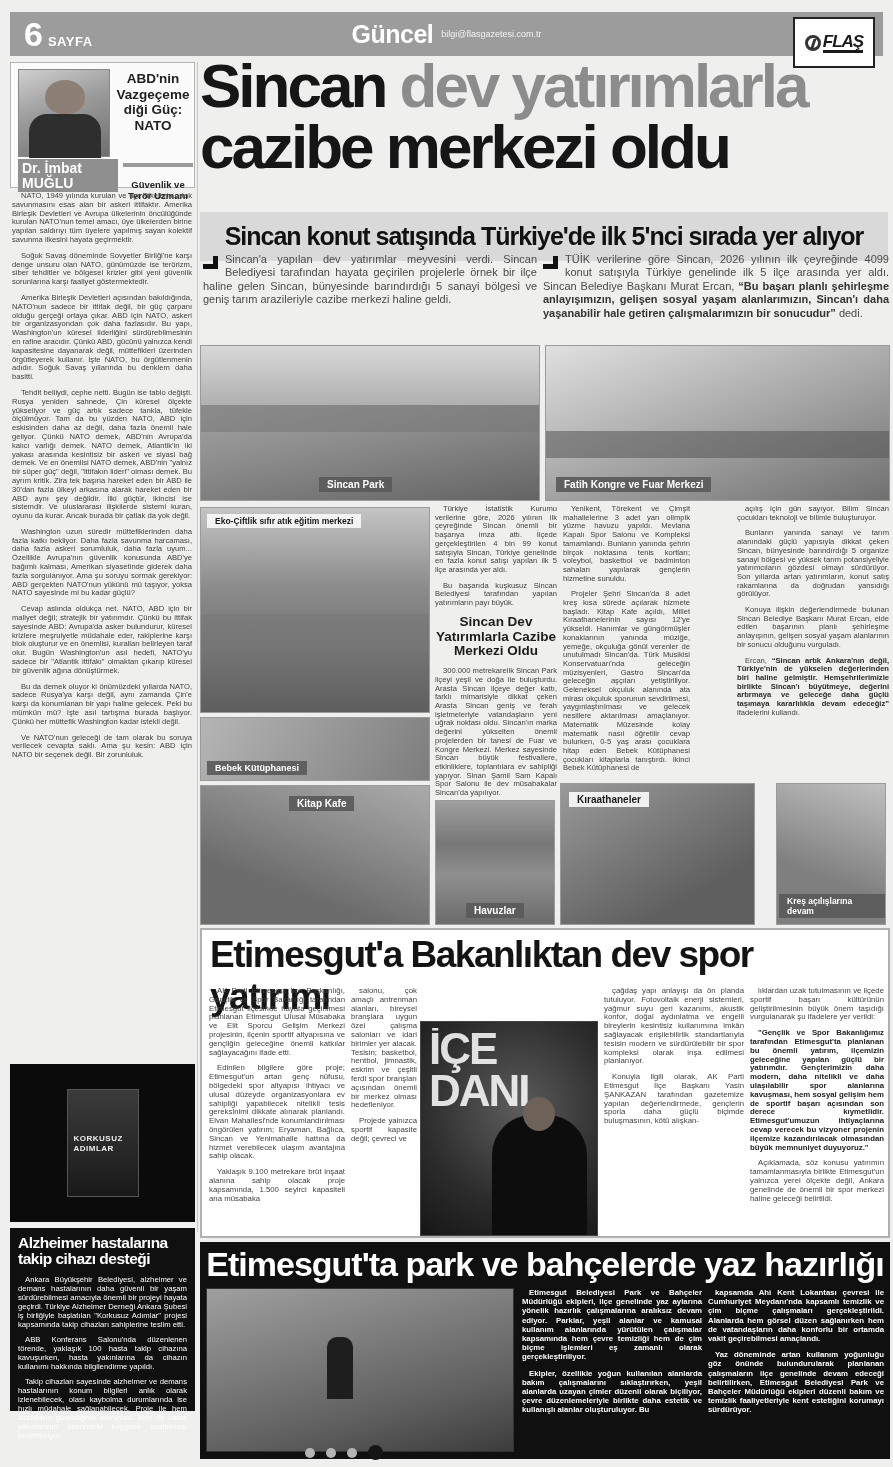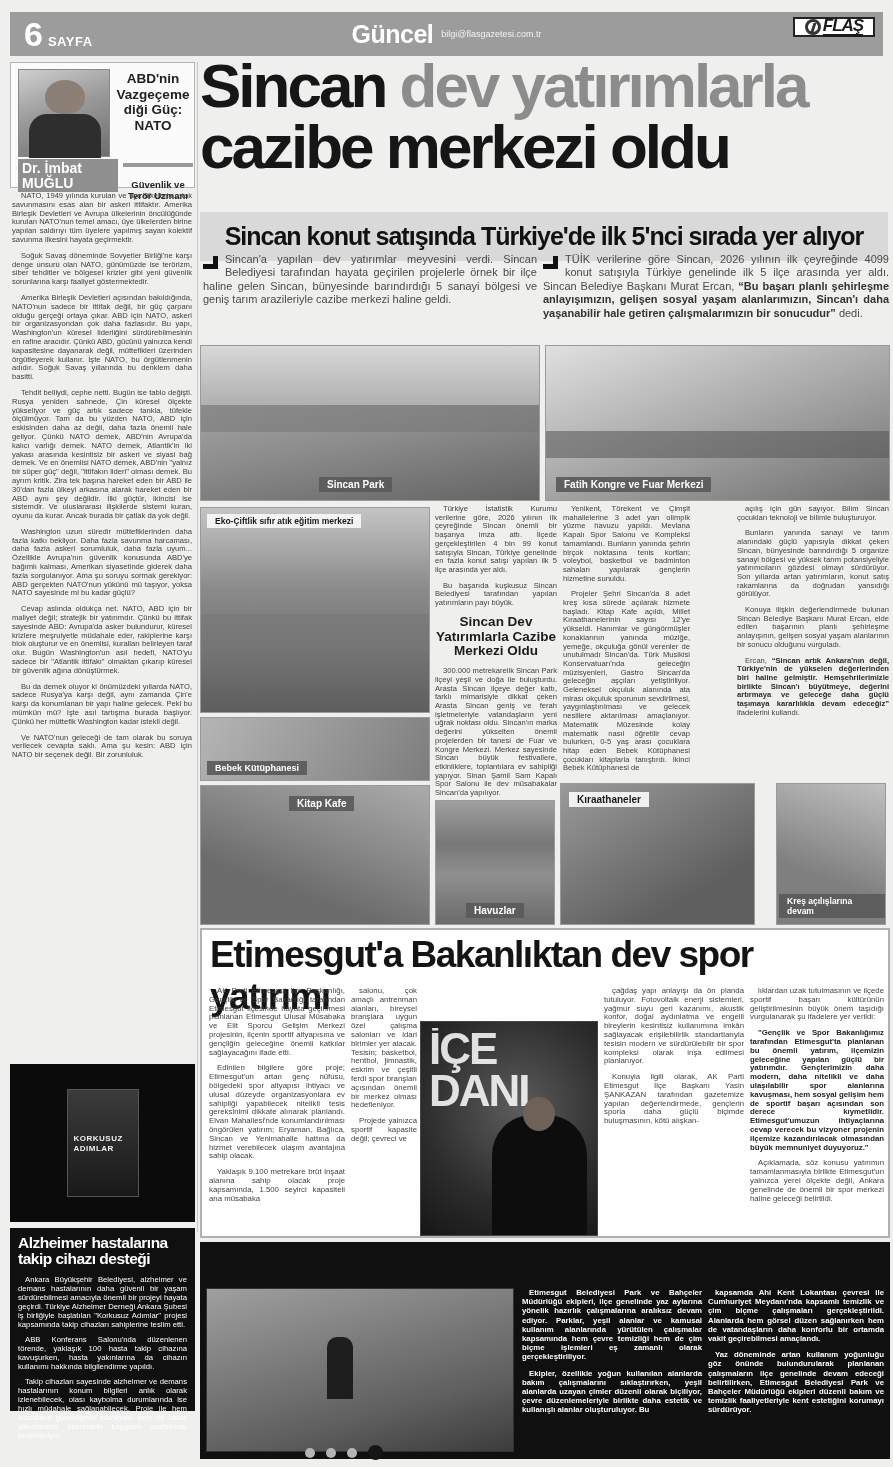--- a/index.html
+++ b/index.html
@@ -7,21 +7,21 @@
   .page { position:relative; width:893px; height:1467px; background:#efefed; margin:0 auto; overflow:hidden; }
 
   
   .masthead { position:absolute; left:10px; top:12px; width:873px; height:44px; background:#9c9c9c; display:flex; align-items:center; }
   .pageno { display:flex; align-items:baseline; color:#fff; margin-left:14px; }
   .pageno .num { font-size:34px; font-weight:800; line-height:1; }
   .pageno .lbl { font-size:13px; font-weight:700; margin-left:5px; letter-spacing:.5px; }
   .section-wrap { position:absolute; left:0; right:0; top:0; height:44px; display:flex; align-items:center; justify-content:center; gap:8px; pointer-events:none; }
   .section-title { color:#fff; font-size:25px; font-weight:800; letter-spacing:-.5px; }
   .section-mail { color:#f2f2f2; font-size:9px; }
-  .brandbox { position:absolute; right:8px; top:5px; width:82px; height:20px; background:#fff; border:2px solid #222; display:flex; align-items:center; justify-content:center; gap:2px; }
+  .brandbox { position:absolute; right:8px; top:5px; width:82px; height:51px; background:#fff; border:2px solid #222; display:flex; align-items:center; justify-content:center; gap:2px; }
   .brand-ic { width:16px; height:16px; border-radius:50%; border:3px solid #333; position:relative; }
   .brand-ic:after { content:""; position:absolute; left:4px; top:1px; width:3px; height:9px; background:#333; transform:skewX(-18deg); }
   .brand-tx { font-size:17px; font-weight:800; font-style:italic; color:#1a1a1a; letter-spacing:-1px; border-bottom:3px solid #1a1a1a; line-height:1; }
 
   
   .colmn { position:absolute; left:10px; top:62px; width:185px; }
   .colmn-card { position:relative; width:185px; height:126px; background:#fbfbfb; border:1px solid #b5b5b5; }
   .colmn-photo { position:absolute; left:7px; top:6px; width:92px; height:88px; background:linear-gradient(160deg,#cfcfcf 0%,#9a9a9a 45%,#6f6f6f 100%); border:1px solid #888; }
   .colmn-photo .head { position:absolute; left:26px; top:10px; width:40px; height:34px; border-radius:50% 50% 46% 46%; background:#8c7f76; }
   .colmn-photo .body { position:absolute; left:10px; top:44px; width:72px; height:44px; border-radius:18px 18px 0 0; background:#2e2e2e; }
@@ -233,20 +233,21 @@
       </div>
       <div class="spcol" style="left:548px;width:134px;">
         <p>lıklardan uzak tutulmasının ve ilçede sportif başarı kültürünün geliştirilmesinin büyük önem taşıdığı vurgulanarak şu ifadelere yer verildi:</p>
         <p class="bq">"Gençlik ve Spor Bakanlığımız tarafından Etimesgut'ta planlanan bu önemli yatırım, ilçemizin geleceğine yapılan güçlü bir yatırımdır. Gençlerimizin daha modern, daha nitelikli ve daha ulaşılabilir spor alanlarına kavuşması, hem sosyal gelişim hem de sportif başarı açısından son derece kıymetlidir. Etimesgut'umuzun ihtiyaçlarına cevap verecek bu vizyoner projenin ilçemize kazandırılacak olmasından büyük memnuniyet duyuyoruz."</p>
         <p>Açıklamada, söz konusu yatırımın tamamlanmasıyla birlikte Etimesgut'un yalnızca yerel ölçekte değil, Ankara genelinde de önemli bir spor merkezi haline geleceği belirtildi.</p>
       </div>
     </div>
   </div>
 
   <div class="park">
+    <h2>Etimesgut'ta park ve bahçelerde yaz hazırlığı</h2>
     <div class="parkph">
       <div class="worker"></div>
     </div>
     <div class="pcol" style="left:322px;width:180px;">
       <p>Etimesgut Belediyesi Park ve Bahçeler Müdürlüğü ekipleri, ilçe genelinde yaz aylarına yönelik hazırlık çalışmalarına aralıksız devam ediyor. Parklar, yeşil alanlar ve kamusal kullanım alanlarında yürütülen çalışmalar kapsamında hem çevre temizliği hem de çim biçme işlemleri eş zamanlı olarak gerçekleştiriliyor.</p>
       <p>Ekipler, özellikle yoğun kullanılan alanlarda bakım çalışmalarını sıklaştırırken, yeşil alanlarda uzayan çimler düzenli olarak biçiliyor, çevre düzenlemeleriyle birlikte daha estetik ve kullanışlı alanlar oluşturuluyor. Bu</p>
     </div>
     <div class="pcol" style="left:508px;width:176px;">
       <p>kapsamda Ahi Kent Lokantası çevresi ile Cumhuriyet Meydanı'nda kapsamlı temizlik ve çim biçme çalışmaları gerçekleştirildi. Alanlarda hem görsel düzen sağlanırken hem de vatandaşların daha konforlu bir ortamda vakit geçirebilmesi amaçlandı.</p>
       <p>Yaz döneminde artan kullanım yoğunluğu göz önünde bulundurularak planlanan çalışmaların ilçe genelinde devam edeceği belirtilirken, Etimesgut Belediyesi Park ve Bahçeler Müdürlüğü ekipleri düzenli bakım ve temizlik faaliyetleriyle kent estetiğini korumayı sürdürüyor.</p>

